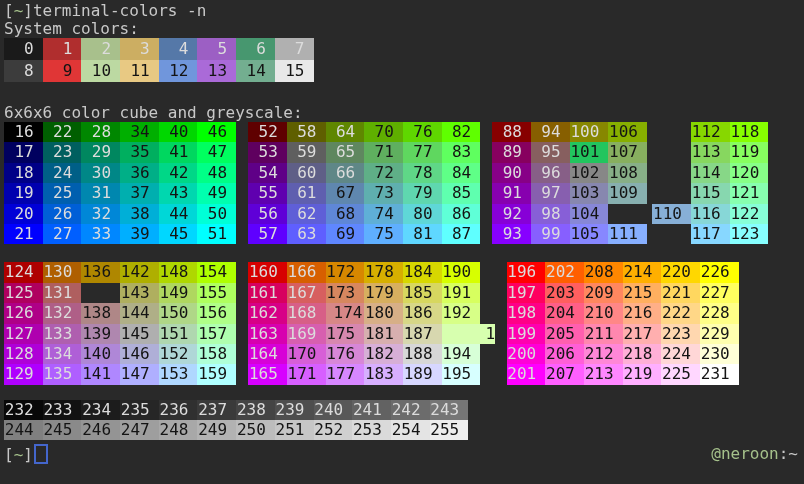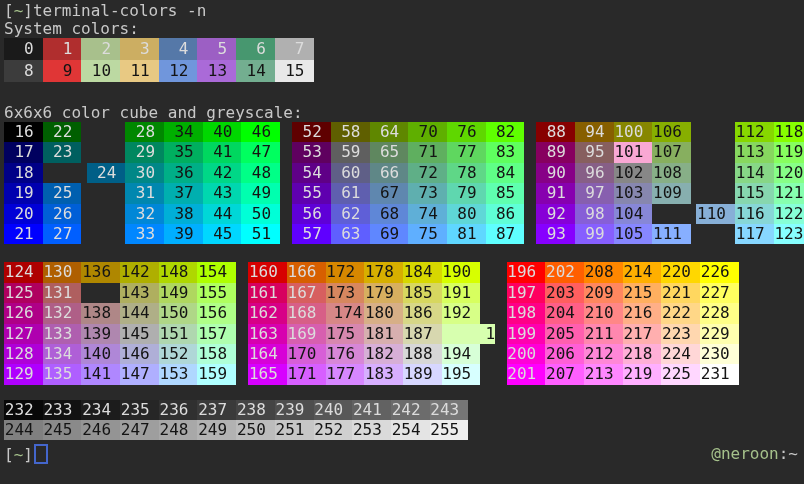--- a/index.html
+++ b/index.html
@@ -72,21 +72,21 @@
   <div class="band" id="band1">
       <div class="block">
         <div class="cell" style="background: rgb(0, 0, 0); color: rgb(220, 220, 220);">16</div>
         <div class="cell" style="background: rgb(0, 0, 95); color: rgb(220, 220, 220);">17</div>
         <div class="cell" style="background: rgb(0, 0, 135); color: rgb(220, 220, 220);">18</div>
         <div class="cell" style="background: rgb(0, 0, 175); color: rgb(220, 220, 220);">19</div>
         <div class="cell" style="background: rgb(0, 0, 215); color: rgb(220, 220, 220);">20</div>
         <div class="cell" style="background: rgb(0, 0, 255); color: rgb(220, 220, 220);">21</div>
         <div class="cell" style="background: rgb(0, 95, 0); color: rgb(220, 220, 220);">22</div>
         <div class="cell" style="background: rgb(0, 95, 95); color: rgb(220, 220, 220);">23</div>
-        <div class="cell" style="background: rgb(0, 95, 135); color: rgb(220, 220, 220); margin-left: 44px;">24</div>
+        <div class="cell" style="background: rgb(0, 95, 135); color: rgb(220, 220, 220);">24</div>
         <div class="cell" style="background: rgb(0, 95, 175); color: rgb(220, 220, 220);">25</div>
         <div class="cell" style="background: rgb(0, 95, 215); color: rgb(220, 220, 220);">26</div>
         <div class="cell" style="background: rgb(0, 95, 255); color: rgb(220, 220, 220);">27</div>
         <div class="cell" style="background: rgb(0, 135, 0); color: rgb(220, 220, 220);">28</div>
         <div class="cell" style="background: rgb(0, 135, 95); color: rgb(220, 220, 220);">29</div>
         <div class="cell" style="background: rgb(0, 135, 135); color: rgb(220, 220, 220);">30</div>
         <div class="cell" style="background: rgb(0, 135, 175); color: rgb(220, 220, 220);">31</div>
         <div class="cell" style="background: rgb(0, 135, 215); color: rgb(220, 220, 220);">32</div>
         <div class="cell" style="background: rgb(0, 135, 255); color: rgb(220, 220, 220);">33</div>
         <div class="cell" style="background: rgb(0, 175, 0); color: rgb(20, 20, 20);">34</div>
@@ -153,21 +153,21 @@
         <div class="cell" style="background: rgb(135, 0, 175); color: rgb(220, 220, 220);">91</div>
         <div class="cell" style="background: rgb(135, 0, 215); color: rgb(220, 220, 220);">92</div>
         <div class="cell" style="background: rgb(135, 0, 255); color: rgb(220, 220, 220);">93</div>
         <div class="cell" style="background: rgb(135, 95, 0); color: rgb(220, 220, 220);">94</div>
         <div class="cell" style="background: rgb(135, 95, 95); color: rgb(220, 220, 220);">95</div>
         <div class="cell" style="background: rgb(135, 95, 135); color: rgb(220, 220, 220);">96</div>
         <div class="cell" style="background: rgb(135, 95, 175); color: rgb(220, 220, 220);">97</div>
         <div class="cell" style="background: rgb(135, 95, 215); color: rgb(220, 220, 220);">98</div>
         <div class="cell" style="background: rgb(135, 95, 255); color: rgb(220, 220, 220);">99</div>
         <div class="cell" style="background: rgb(135, 135, 0); color: rgb(220, 220, 220);">100</div>
-        <div class="cell" style="background: #f9a8d4; color: rgb(20, 20, 20);">101</div>
+        <div class="cell" style="background: #22c55e; color: rgb(20, 20, 20);">101</div>
         <div class="cell" style="background: rgb(135, 135, 135); color: rgb(20, 20, 20);">102</div>
         <div class="cell" style="background: rgb(135, 135, 175); color: rgb(20, 20, 20);">103</div>
         <div class="cell" style="background: rgb(135, 135, 215); color: rgb(20, 20, 20);">104</div>
         <div class="cell" style="background: rgb(135, 135, 255); color: rgb(20, 20, 20);">105</div>
         <div class="cell" style="background: rgb(135, 175, 0); color: rgb(20, 20, 20);">106</div>
         <div class="cell" style="background: rgb(135, 175, 95); color: rgb(20, 20, 20);">107</div>
         <div class="cell" style="background: rgb(135, 175, 135); color: rgb(20, 20, 20);">108</div>
         <div class="cell" style="background: rgb(135, 175, 175); color: rgb(20, 20, 20);">109</div>
         <div class="cell" style="background: rgb(135, 175, 215); color: rgb(20, 20, 20); margin-left: 44px;">110</div>
         <div class="cell" style="background: rgb(135, 175, 255); color: rgb(20, 20, 20);">111</div>

